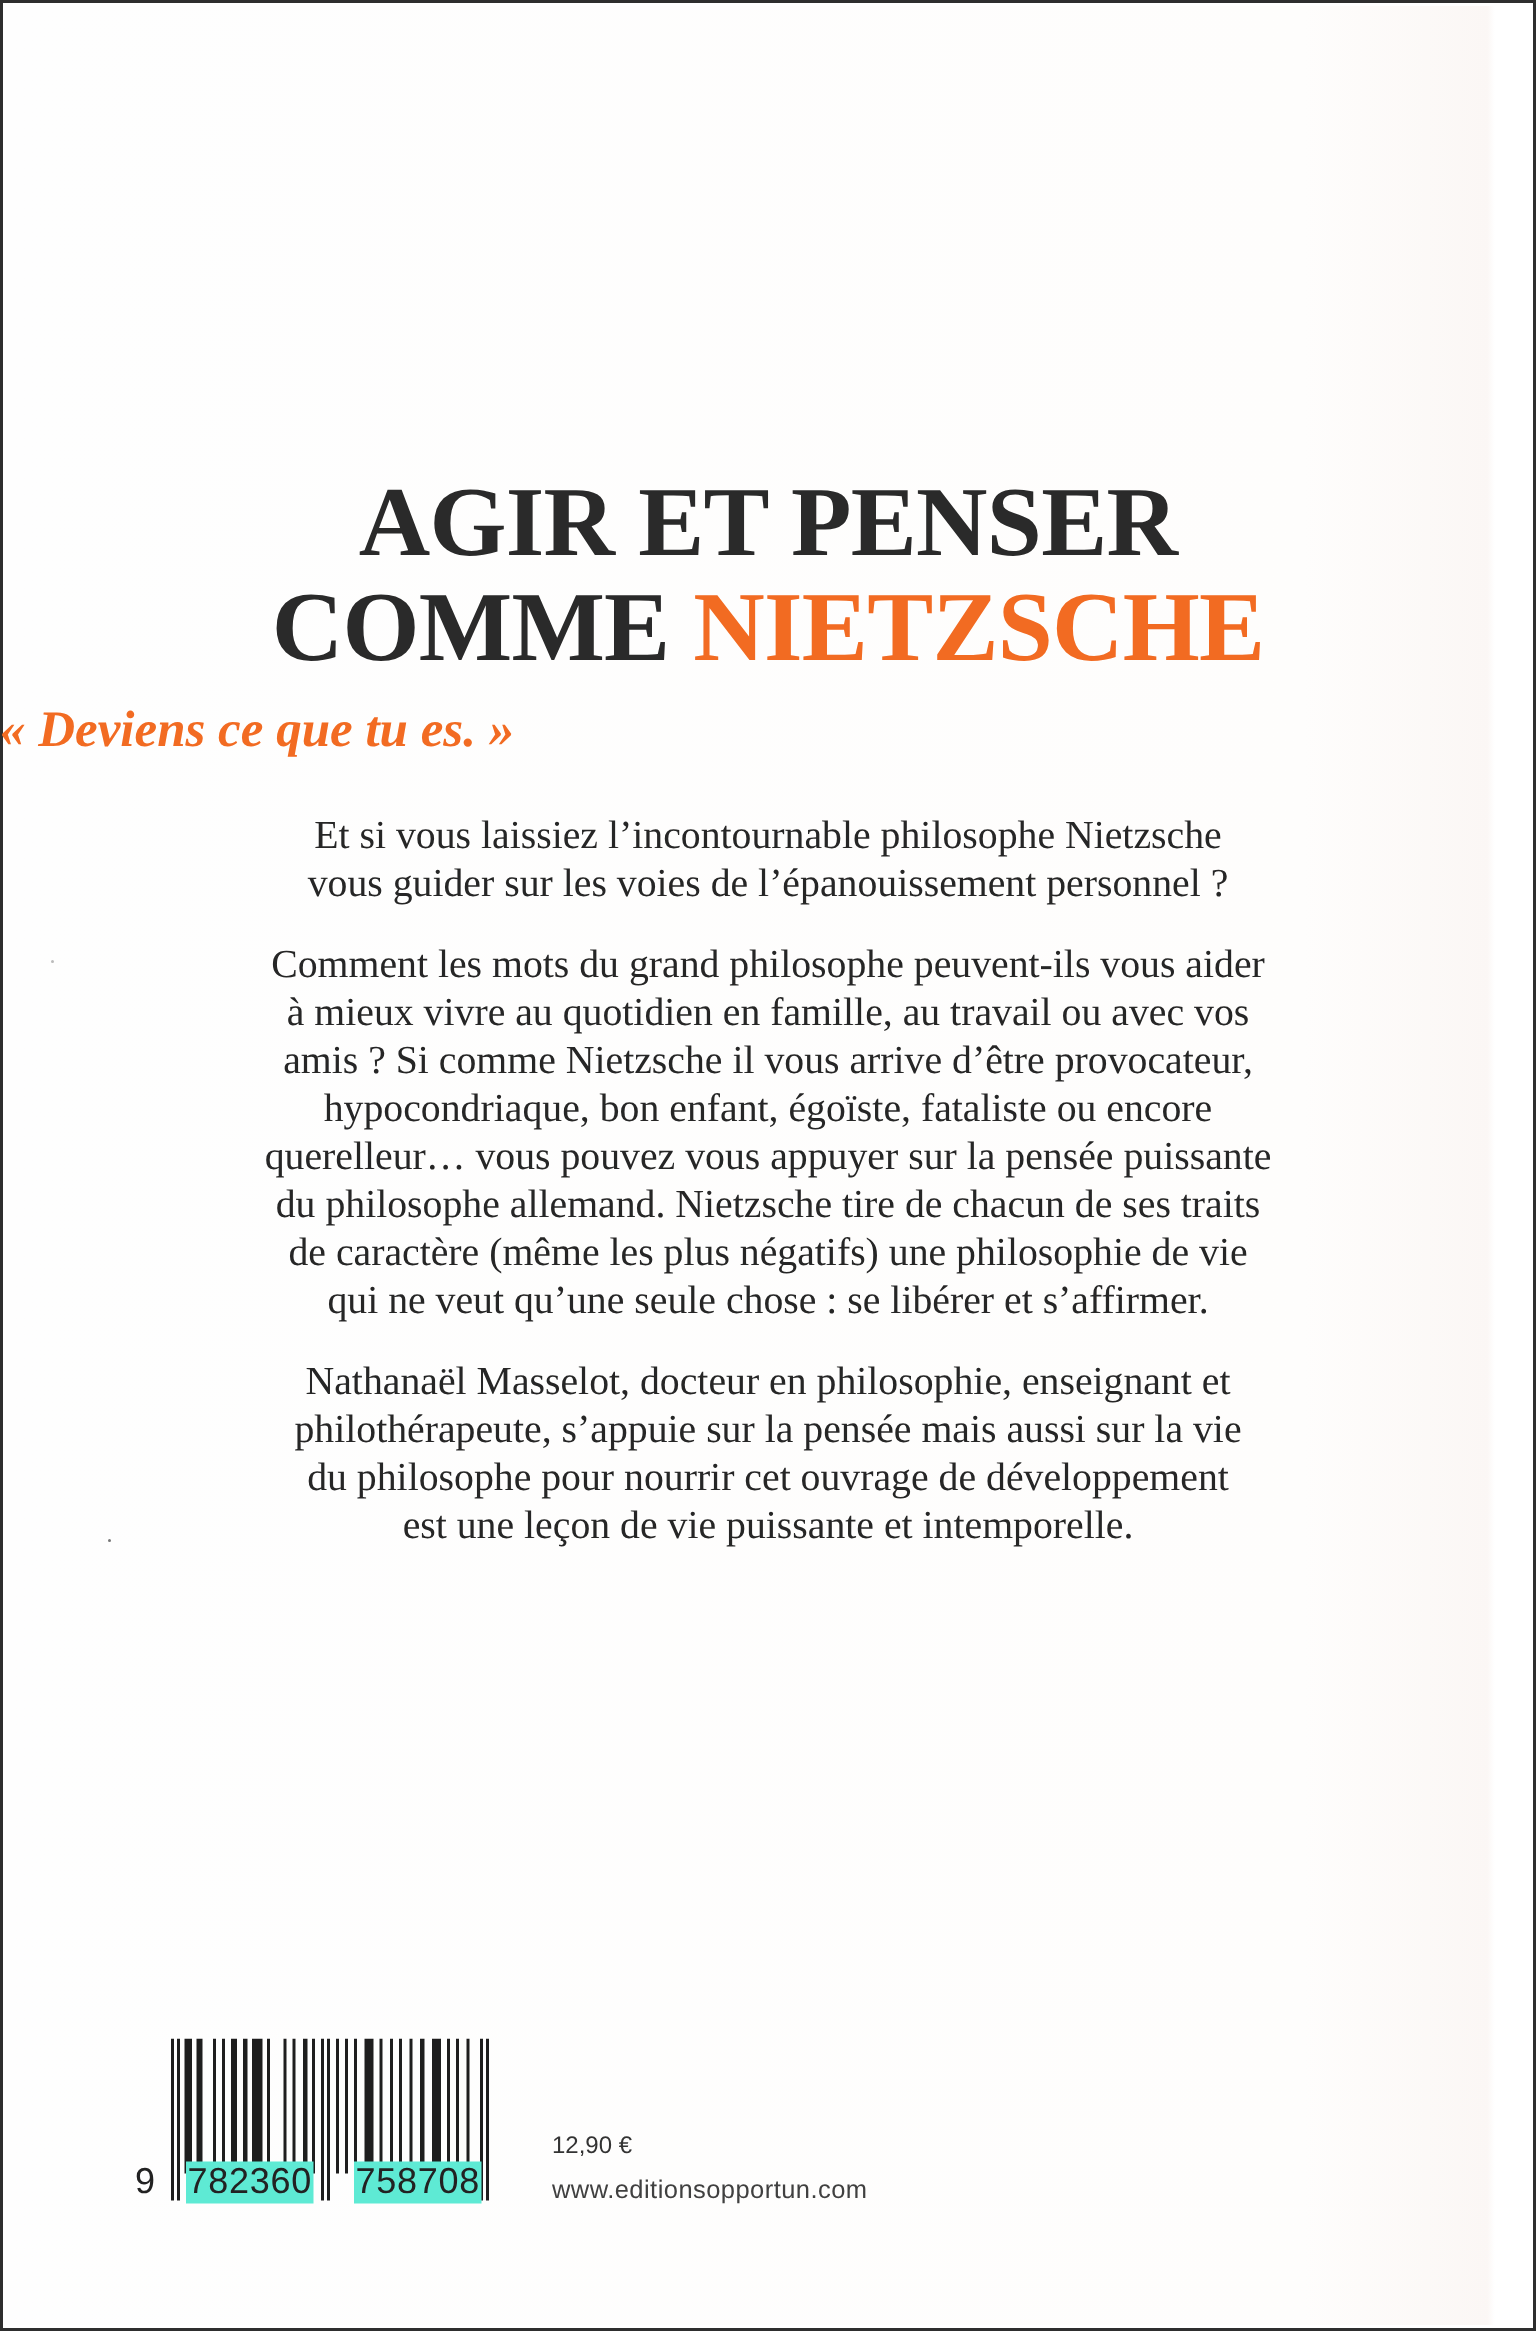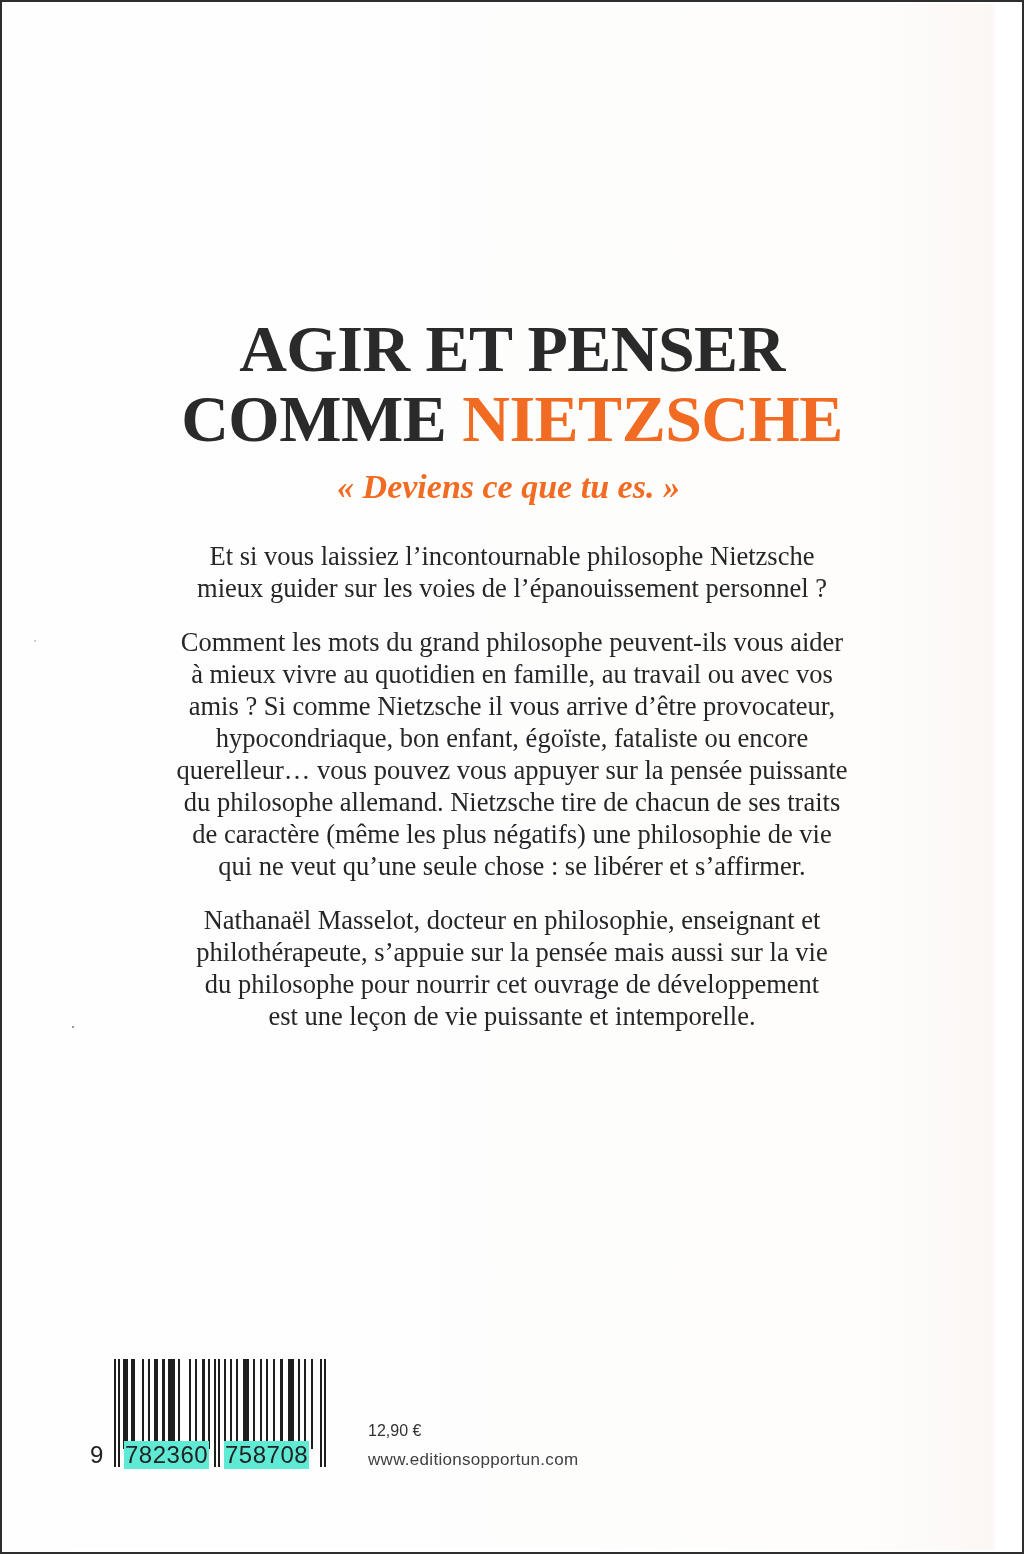--- a/index.html
+++ b/index.html
@@ -49,21 +49,20 @@
       color: #2a2a2a;
       letter-spacing: -0.5px;
     }
     .title .line { display: block; }
     .title .accent { color: #f26b22; }
     .quote {
       position: absolute;
       left: 0;
       width: 1017px;
       top: 462px;
-      text-align: center;
       font-family: "Liberation Serif", "DejaVu Serif", serif;
       font-style: italic;
       font-weight: bold;
       font-size: 34px;
       line-height: 50px;
       color: #f26b22;
     }
     .para {
       position: absolute;
       left: 130px;
@@ -150,21 +149,21 @@
 
   <h1 class="title">
     <span class="line">AGIR ET PENSER</span>
     <span class="line"><span>COMME </span><span class="accent">NIETZSCHE</span></span>
   </h1>
 
   <div class="quote">« Deviens ce que tu es. »</div>
 
   <p class="para p1" style="margin:0;">
     <span class="ln">Et si vous laissiez l’incontournable philosophe Nietzsche</span>
-    <span class="ln">mieux guider sur les voies de l’épanouissement personnel ?</span>
+    <span class="ln">vous guider sur les voies de l’épanouissement personnel ?</span>
   </p>
 
   <p class="para p2" style="margin:0;">
     <span class="ln">Comment les mots du grand philosophe peuvent-ils vous aider</span>
     <span class="ln">à mieux vivre au quotidien en famille, au travail ou avec vos</span>
     <span class="ln">amis ? Si comme Nietzsche il vous arrive d’être provocateur,</span>
     <span class="ln">hypocondriaque, bon enfant, égoïste, fataliste ou encore</span>
     <span class="ln">querelleur… vous pouvez vous appuyer sur la pensée puissante</span>
     <span class="ln">du philosophe allemand. Nietzsche tire de chacun de ses traits</span>
     <span class="ln">de caractère (même les plus négatifs) une philosophie de vie</span>
@@ -214,21 +213,21 @@
         <rect x="186" y="0" width="2" height="90"></rect>
         <rect x="192" y="0" width="2" height="90"></rect>
         <rect x="199" y="0" width="2" height="90"></rect>
 
         <rect x="208" y="0" width="2" height="108"></rect>
         <rect x="212" y="0" width="2" height="108"></rect>
       </g>
     </svg>
     <span class="digit-first" style="left:-22px;">9</span>
     <span class="digit-group dg1" style="left:12px;">782360</span>
-    <span class="digit-group dg2" style="left:112px;">758708</span>
+    <span class="digit-group dg2" style="left:124px;">758708</span>
   </div>
 
   <div class="price">12,90 €</div>
   <div class="website">www.editionsopportun.com</div>
 
   <span class="speck" style="left:72px; top:1026px;"></span>
   <span class="speck" style="left:34px; top:640px; background:#bbb;"></span>
 </div>
 
 </body></html>

